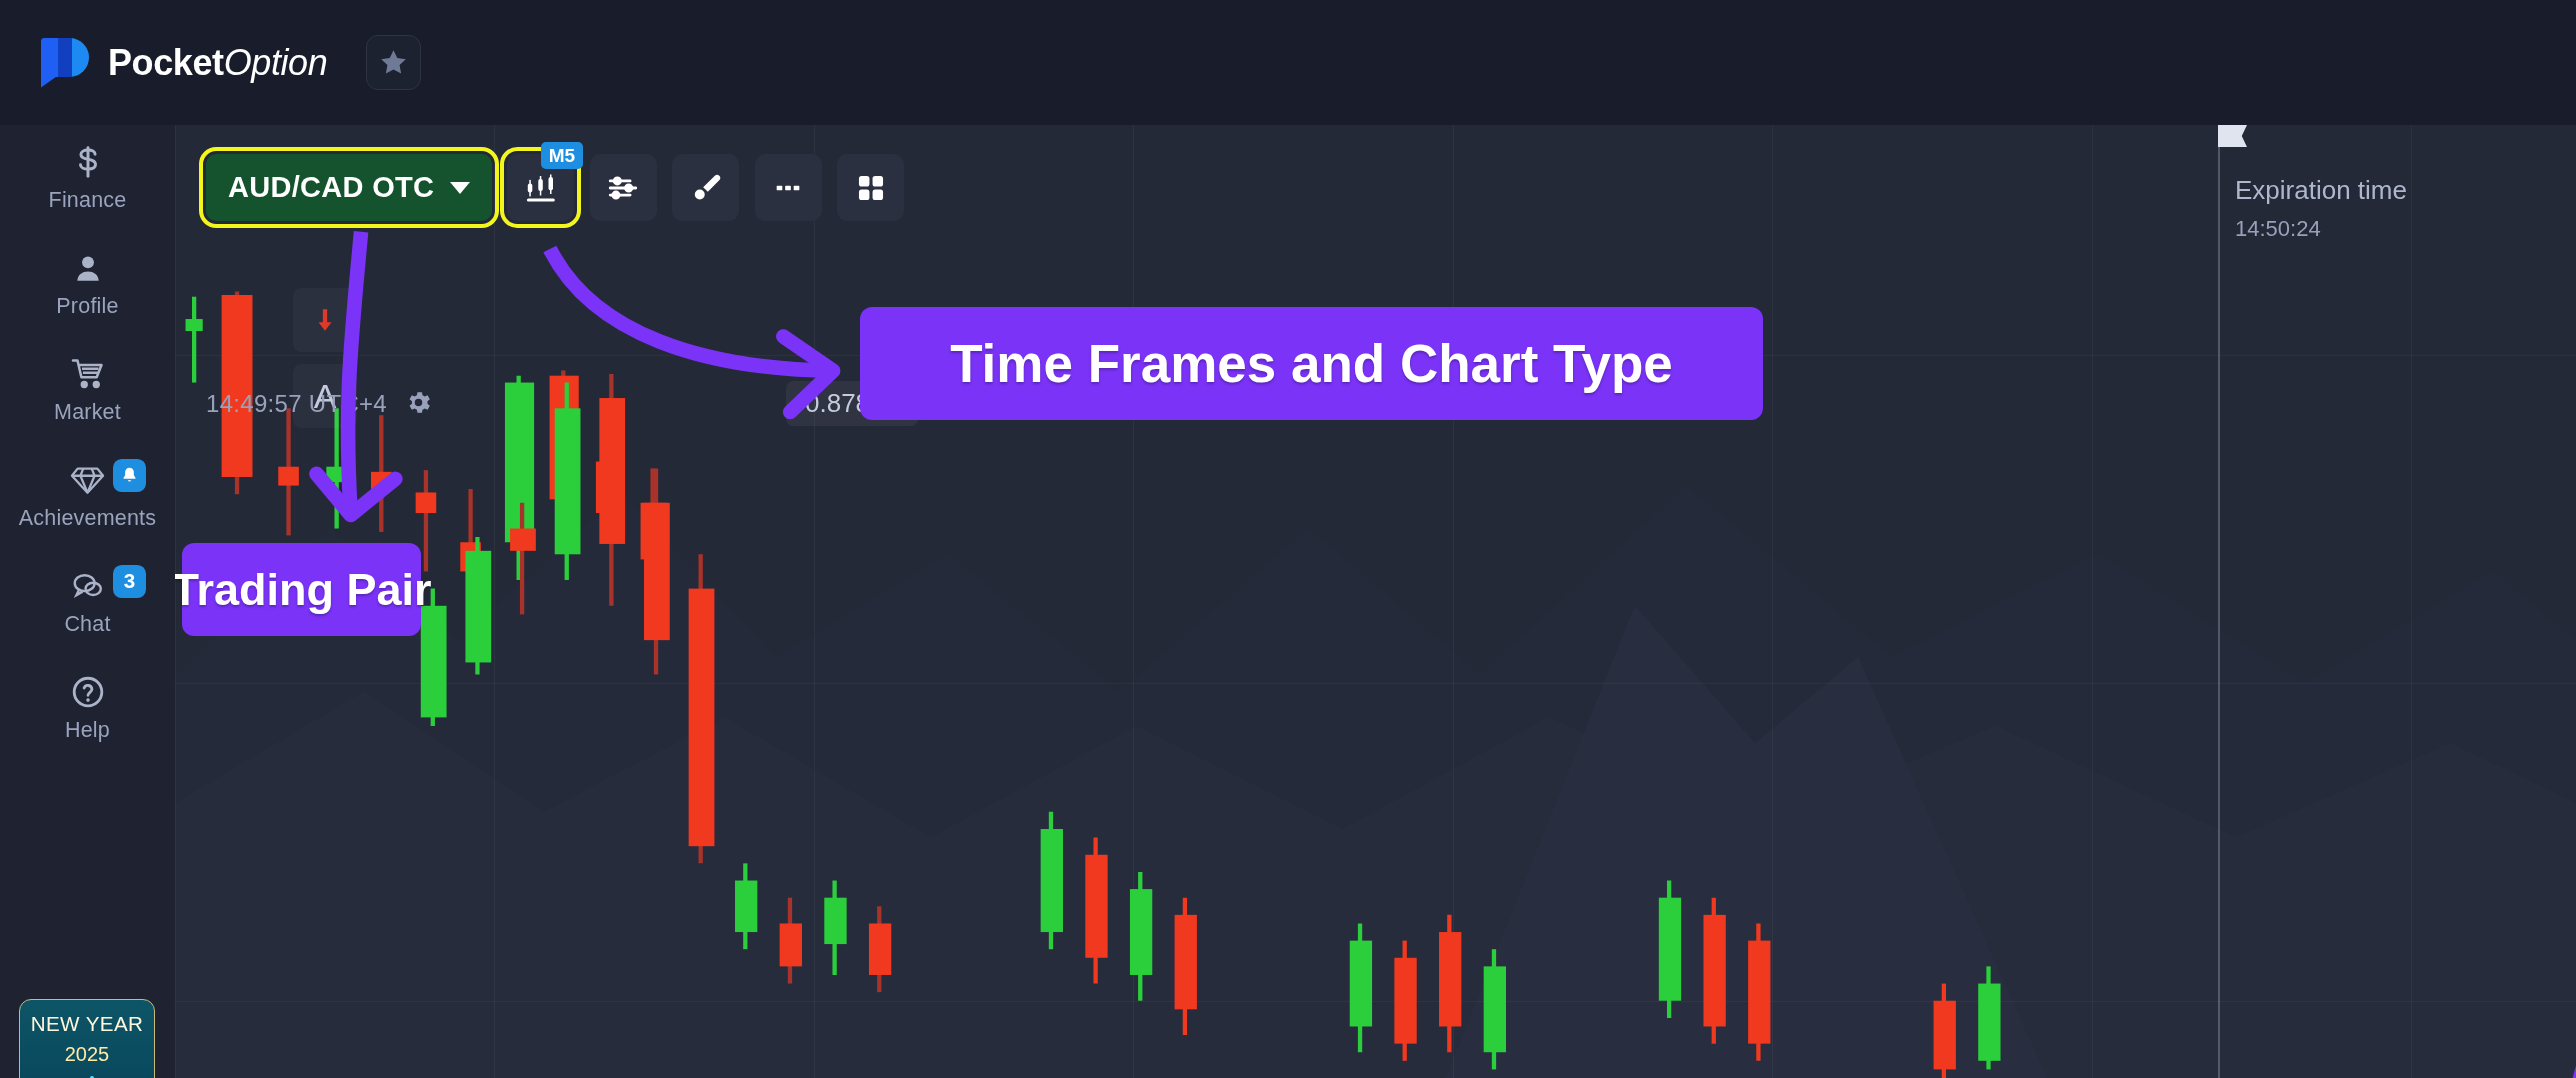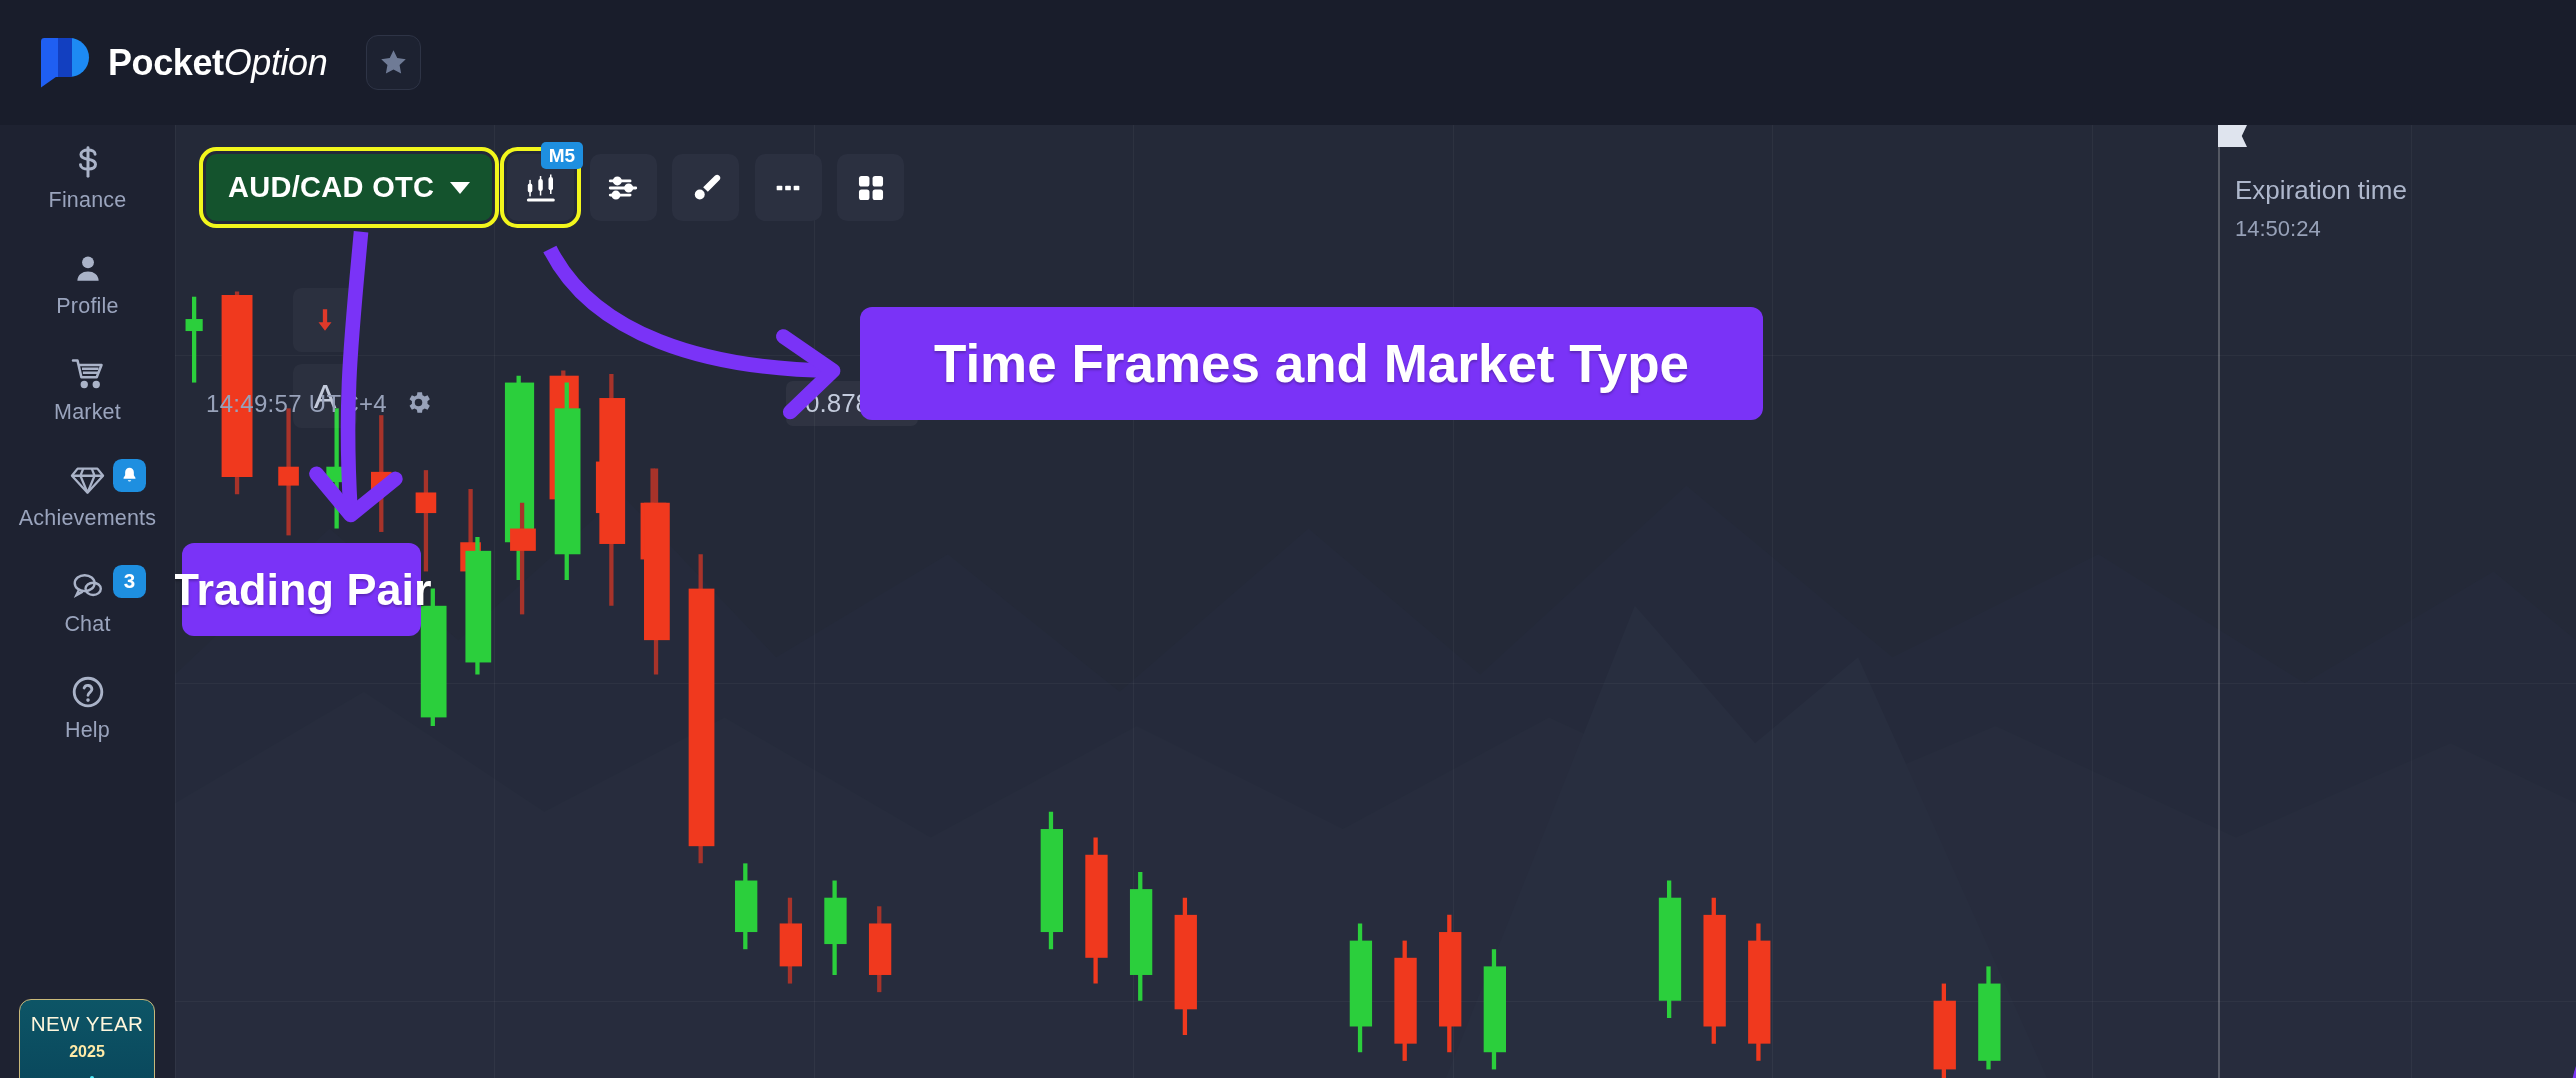--- a/index.html
+++ b/index.html
@@ -58,21 +58,21 @@
     position:absolute; right:29px; top:15.5px; min-width:33px; height:33px;
     border-radius:8.6px; background:#1e8fe0; color:#fff; font-size:20.6px; font-weight:700;
     display:flex; align-items:center; justify-content:center; padding:0 6.9px;
   }
   #promo {
     position:absolute; left:19px; top:874px; width:136px; height:160px;
     border-radius:12px; border:1.7px solid #c9b97a; overflow:hidden;
     background:linear-gradient(180deg,#0d5566 0%,#0a4a5e 45%,#073b50 100%);
   }
   #promo .ny { color:#fff7dd; font-weight:400; font-size:20.6px; text-align:center; margin-top:12px; letter-spacing:0.4px; }
-  #promo .yr { color:#ffeaa7; font-weight:700; font-size:16px; text-align:center; margin-top:6.9px; }
+  #promo .yr { color:#ffeaa7; font-weight:400; font-size:20px; text-align:center; margin-top:6.9px; }
   .spark { position:absolute; border-radius:50%; background:#49e6f5; }
 
   
   #chart-area {
     position:absolute; left:175px; top:125px; width:2401px; height:953px;
     background:#242938; overflow:hidden;
   }
   #mountains { position:absolute; left:0; top:0; width:2401px; height:953px; opacity:.5; }
   .vline { position:absolute; top:0; width:0.9px; height:953px; background:rgba(255,255,255,.045); }
   .hline { position:absolute; left:0; width:2401px; height:0.9px; background:rgba(255,255,255,.04); }
@@ -453,20 +453,20 @@
         <path d="M0,0 L6,3 L0,6 z" fill="#7a33f7"></path>
       </marker>
     </defs>
     <path d="M420,270 C408,400 400,470 408,600" stroke="#7a33f7" stroke-width="17" fill="none"></path>
     <path d="M408,600 l-40,-48 M408,600 l52,-42" stroke="#7a33f7" stroke-width="17" fill="none" stroke-linecap="round"></path>
     <path d="M640,290 C690,390 820,430 970,432" stroke="#7a33f7" stroke-width="17" fill="none"></path>
     <path d="M970,432 l-58,-40 M970,432 l-50,48" stroke="#7a33f7" stroke-width="17" fill="none" stroke-linecap="round"></path>
   </svg>
 
   <div class="callout" id="callout-timeframes">
-    <span class="txt">Time Frames and Market Type</span>
+    <span class="txt">Time Frames and Chart Type</span>
   </div>
   <div class="callout" id="callout-pair">
     <span class="txt">Trading Pair</span>
   </div>
 
 </div>
 
 
 </body></html>

